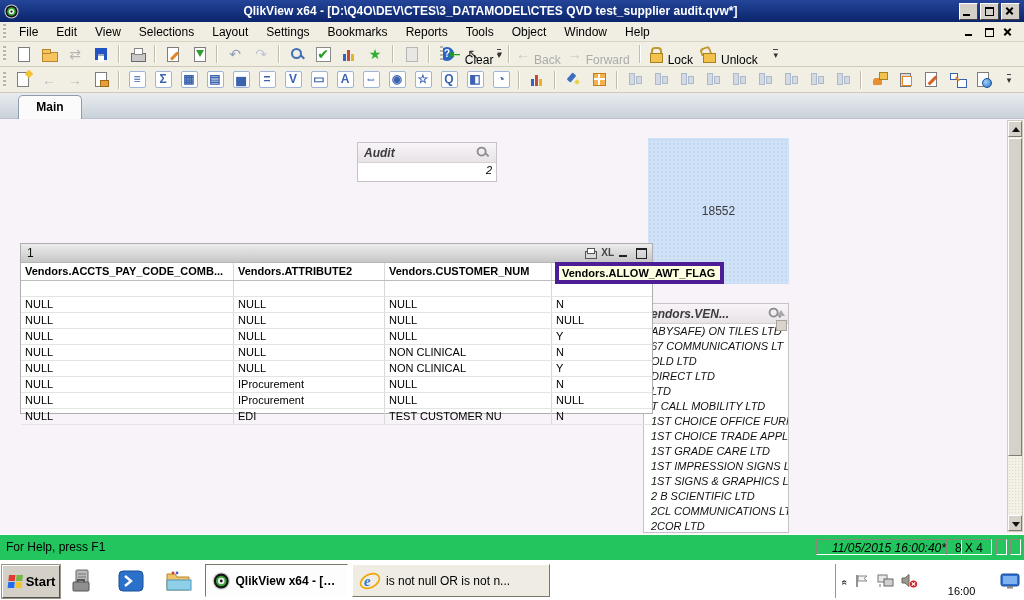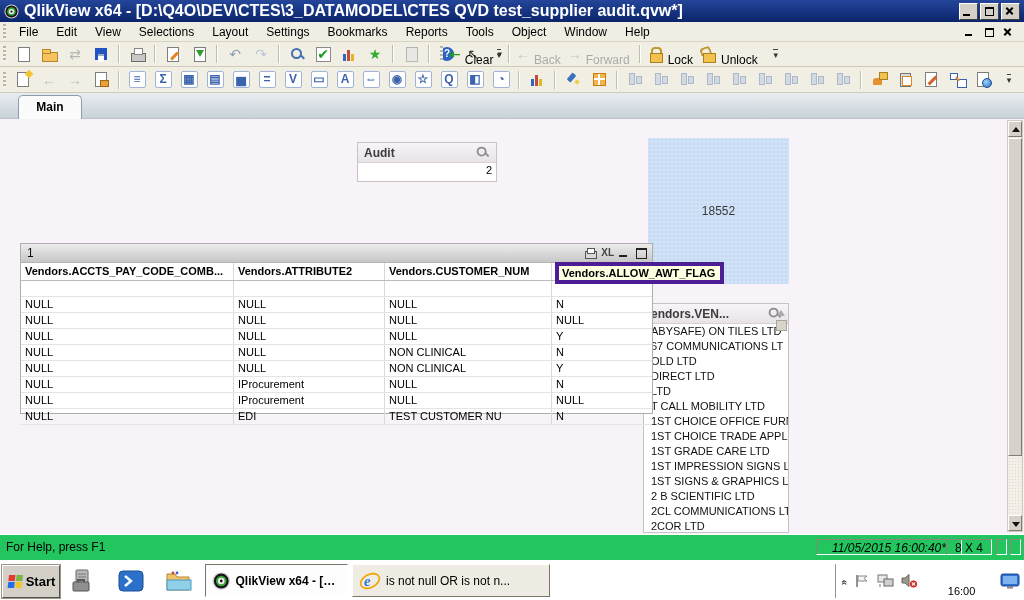--- a/index.html
+++ b/index.html
@@ -2,21 +2,21 @@
 <html><head>
 <meta charset="utf-8">
 <style>
   html,body{margin:0;padding:0;}
   #app{position:relative;width:1024px;height:600px;overflow:hidden;
        font-family:"Liberation Sans",sans-serif;font-size:12px;background:#ece9dd;
        -webkit-font-smoothing:none;}
   
   #titlebar{position:absolute;left:0;top:0;width:1024px;height:22px;
     background:linear-gradient(#24459a,#0a246a);display:flex;align-items:center;padding:0 4px;box-sizing:border-box;}
-  #titlebar .title{color:#fff;font-weight:bold;font-size:16px;margin-left:5px;flex:1;white-space:nowrap;overflow:hidden;}
+  #titlebar .title{color:#fff;font-weight:bold;font-size:12px;margin-left:5px;flex:1;white-space:nowrap;overflow:hidden;text-align:center;}
   .wbtn{width:17px;height:15px;margin-left:2px;background:#d4d0c8;border:1px solid;border-color:#fff #404040 #404040 #fff;
     position:relative;display:inline-block;}
   .sh-min{position:absolute;left:3px;bottom:3px;width:7px;height:2px;background:#000;}
   .sh-res{position:absolute;left:4px;top:3px;width:7px;height:6px;border:1px solid #000;border-top-width:2px;}
   .sh-x1,.sh-x2{position:absolute;left:3px;top:6px;width:9px;height:2px;background:#000;}
   .sh-x1{transform:rotate(45deg);} .sh-x2{transform:rotate(-45deg);}
   
   #menubar{position:absolute;left:0;top:22px;width:1024px;height:20px;background:#f0ede2;
     display:flex;align-items:center;border-bottom:1px solid #d8d4c4;box-sizing:border-box;}
   .menu-item{padding:2px 9px;color:#000;}
@@ -88,21 +88,21 @@
   .i-webview::after{content:"";position:absolute;right:0;bottom:0;width:8px;height:8px;border-radius:50%;background:radial-gradient(circle at 35% 35%,#9fd0ff,#2a72c8);border:1px solid #145090;}
   
   #tabstrip{position:absolute;left:0;top:93px;width:1024px;height:26px;
     background:linear-gradient(#e9edf1,#c9d1d9);border-bottom:1px solid #b9c1ca;box-sizing:border-box;}
   .tab{position:absolute;left:18px;top:2px;width:62px;height:24px;background:#fcfbfc;
     border:1px solid #8f9cab;border-bottom:none;border-radius:5px 5px 0 0;
     font-weight:bold;font-size:12px;text-align:center;line-height:23px;}
   
   #sheet{position:absolute;left:0;top:119px;width:1024px;height:415px;background:#f8f3f8;overflow:hidden;}
   
-  .lbox{position:absolute;background:#fff;border:1px solid #c6c2c6;box-sizing:border-box;}
+  .lbox{position:absolute;background:#fff;border:1px solid #c6c2c6;box-sizing:border-box;font-style:italic;}
   .lbox .cap{height:19px;display:flex;align-items:center;padding:0 5px 0 6px;
     background:linear-gradient(#f8f4f8,#e7e3e7);border-bottom:1px solid #d5d1d5;
     font-weight:bold;font-size:12px;color:#3c3c3c;}
   .lbox .cap .t{flex:1;white-space:nowrap;overflow:hidden;}
   .cap .i-search{color:#8a8a94;transform:scale(.9);}
   #audit-box{left:357px;top:23px;width:140px;height:40px;}
   #audit-box .val{height:17px;font-size:11px;text-align:right;padding:1px 4px 0 0;}
   
   #count-box{position:absolute;left:648px;top:19px;width:141px;height:146px;background:#cfe2f8;
     background-image:radial-gradient(#c3d8f0 1px,transparent 1px);background-size:4px 4px;

